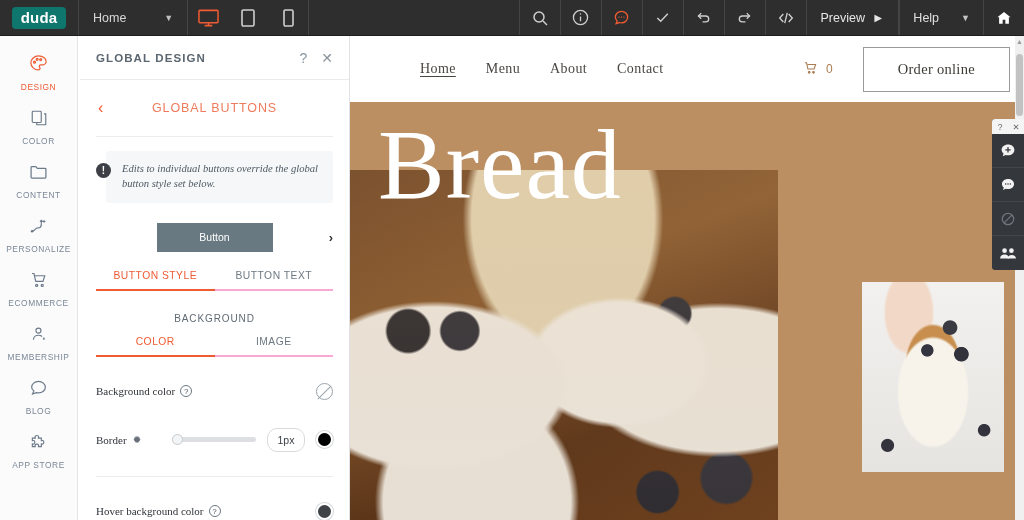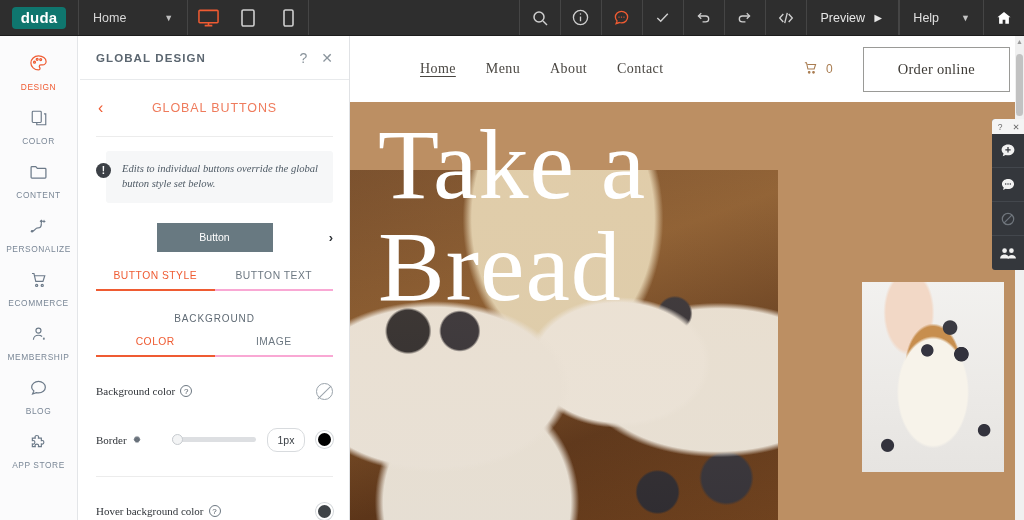--- a/index.html
+++ b/index.html
@@ -546,21 +546,20 @@
           </span>
           <span>0</span>
         </span>
         <button class="order-btn">Order online</button>
       </div>
     </div>
 
     <div class="hero">
       <div class="hero-photo"></div>
       <div class="hero-title">
-        <span class="l1">Take a</span>
         <span class="l2">Bread</span>
       </div>
       <div class="side-card"></div>
     </div>
 
     <div class="canvas-scrollbar">
       <div class="sb-arrow">▲</div>
       <div class="thumb"></div>
     </div>
   </div>

